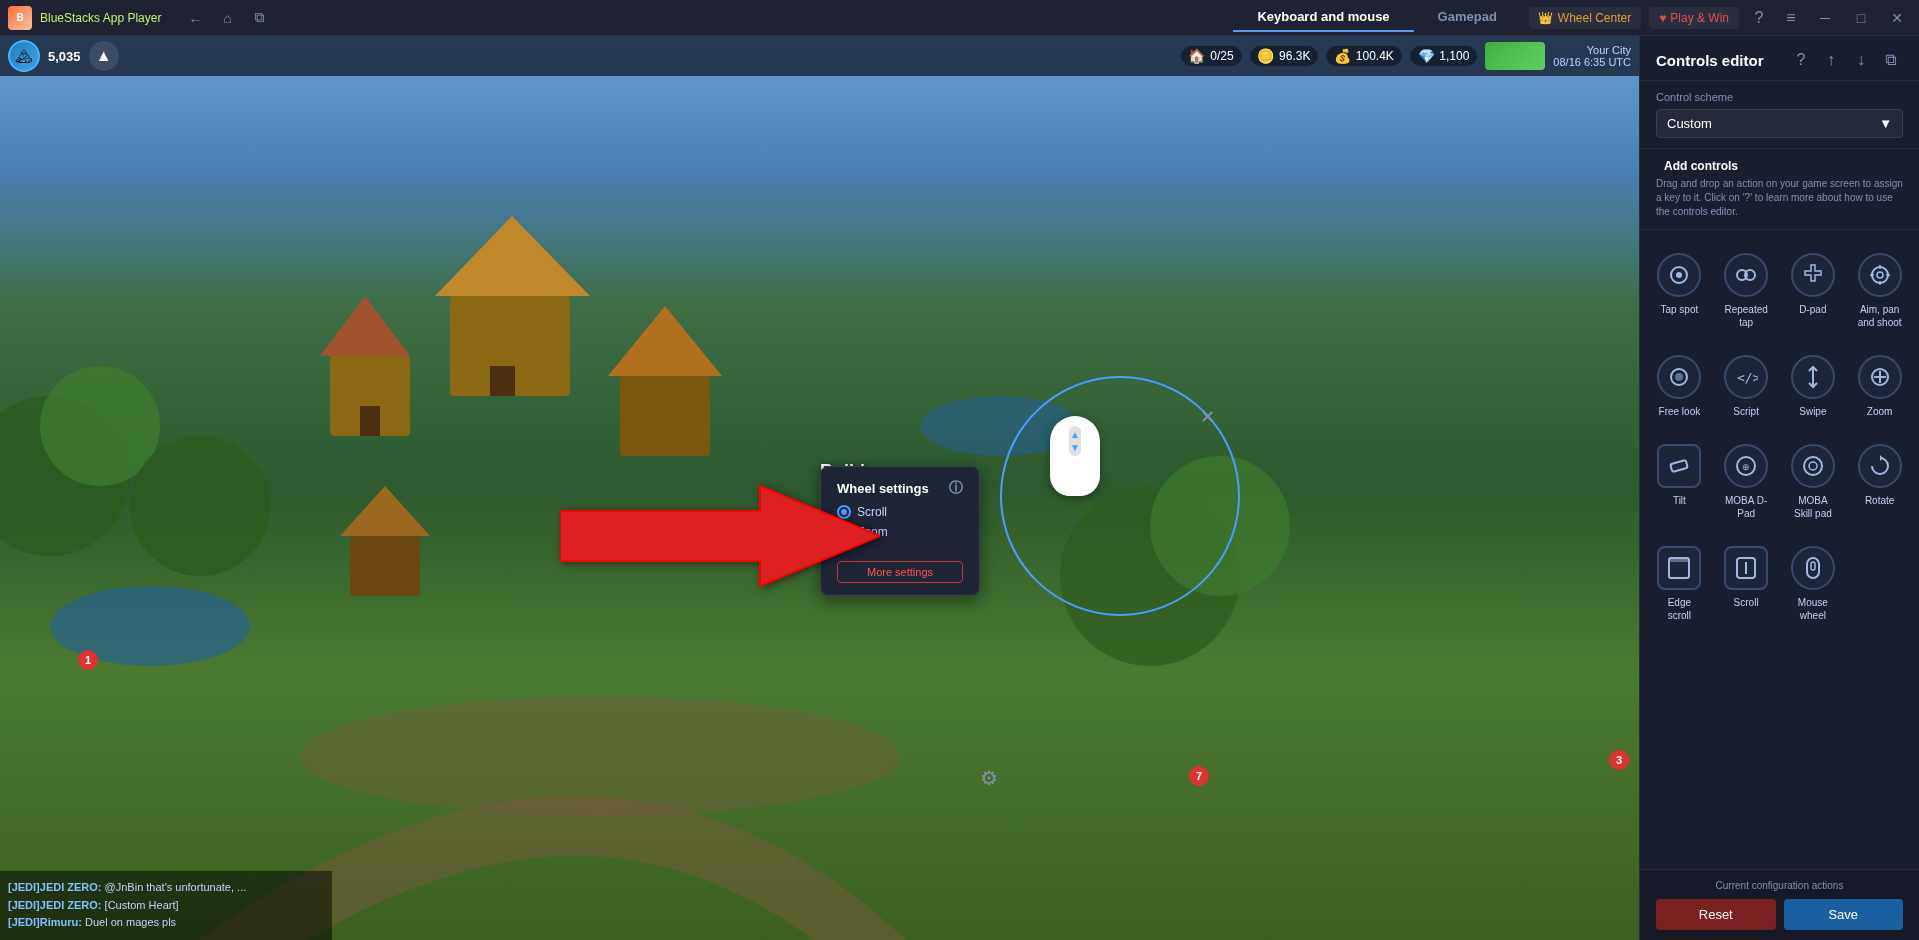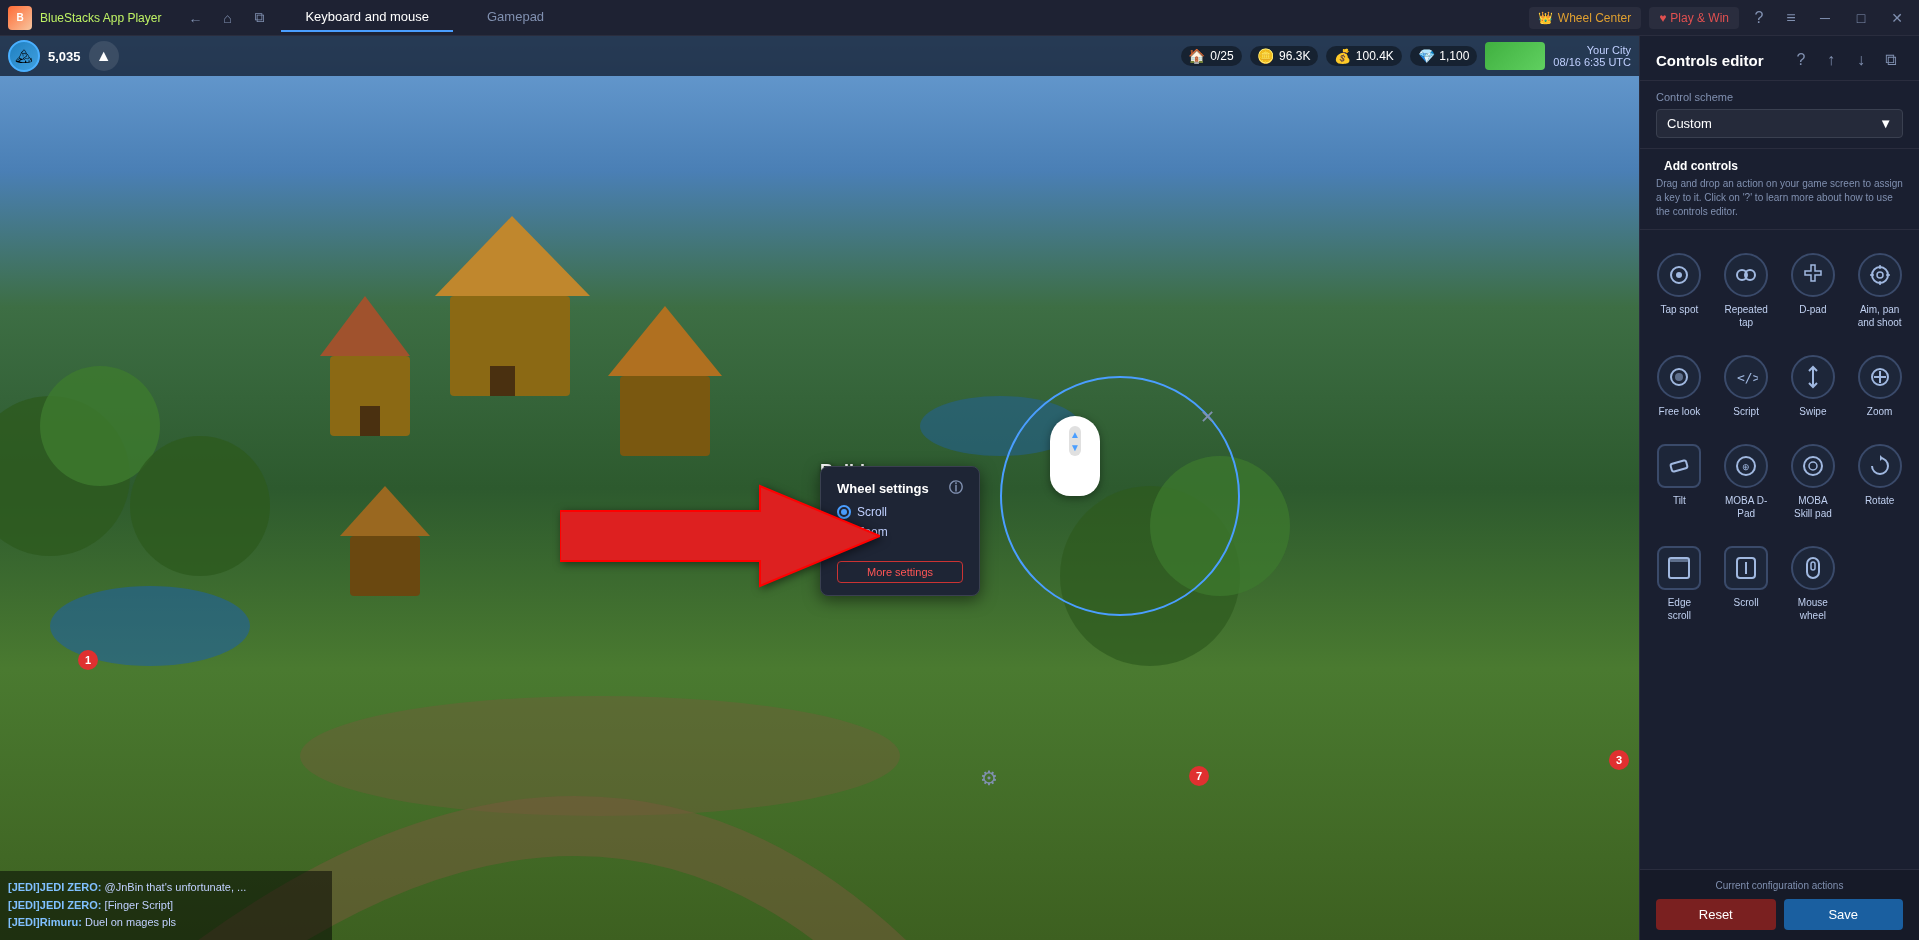--- a/index.html
+++ b/index.html
@@ -47,22 +47,23 @@
       cursor: pointer;
       border-radius: 4px;
       display: flex; align-items: center; justify-content: center;
       font-size: 14px;
     }
     
     #title-bar .tabs-center {
       flex: 1;
       display: flex;
       align-items: center;
-      justify-content: flex-start;
-      gap: 10px;
+      justify-content: flex-end;
+      gap: 0;
+      font-weight: bold;
     }
     .main-tab {
       padding: 6px 24px;
       color: #8090b0;
       cursor: pointer;
       font-size: 13px;
       border-bottom: 2px solid transparent;
       user-select: none;
     }
     .main-tab.active {
@@ -651,21 +652,21 @@
         <div class="num-badge" style="top:690px;right:430px;">7</div>
       </div>
 
       <div id="chat-box">
         <div class="chat-line">
           <span class="chat-user">[JEDI]JEDI ZERO:</span>
           <span> @JnBin that's unfortunate, ...</span>
         </div>
         <div class="chat-line">
           <span class="chat-user">[JEDI]JEDI ZERO:</span>
-          <span> [Finger Script]</span>
+          <span> [Custom Heart]</span>
         </div>
         <div class="chat-line">
           <span class="chat-user">[JEDI]Rimuru:</span>
           <span> Duel on mages pls</span>
         </div>
       </div>
     </div>
   </div>
 
   <div id="controls-panel">

